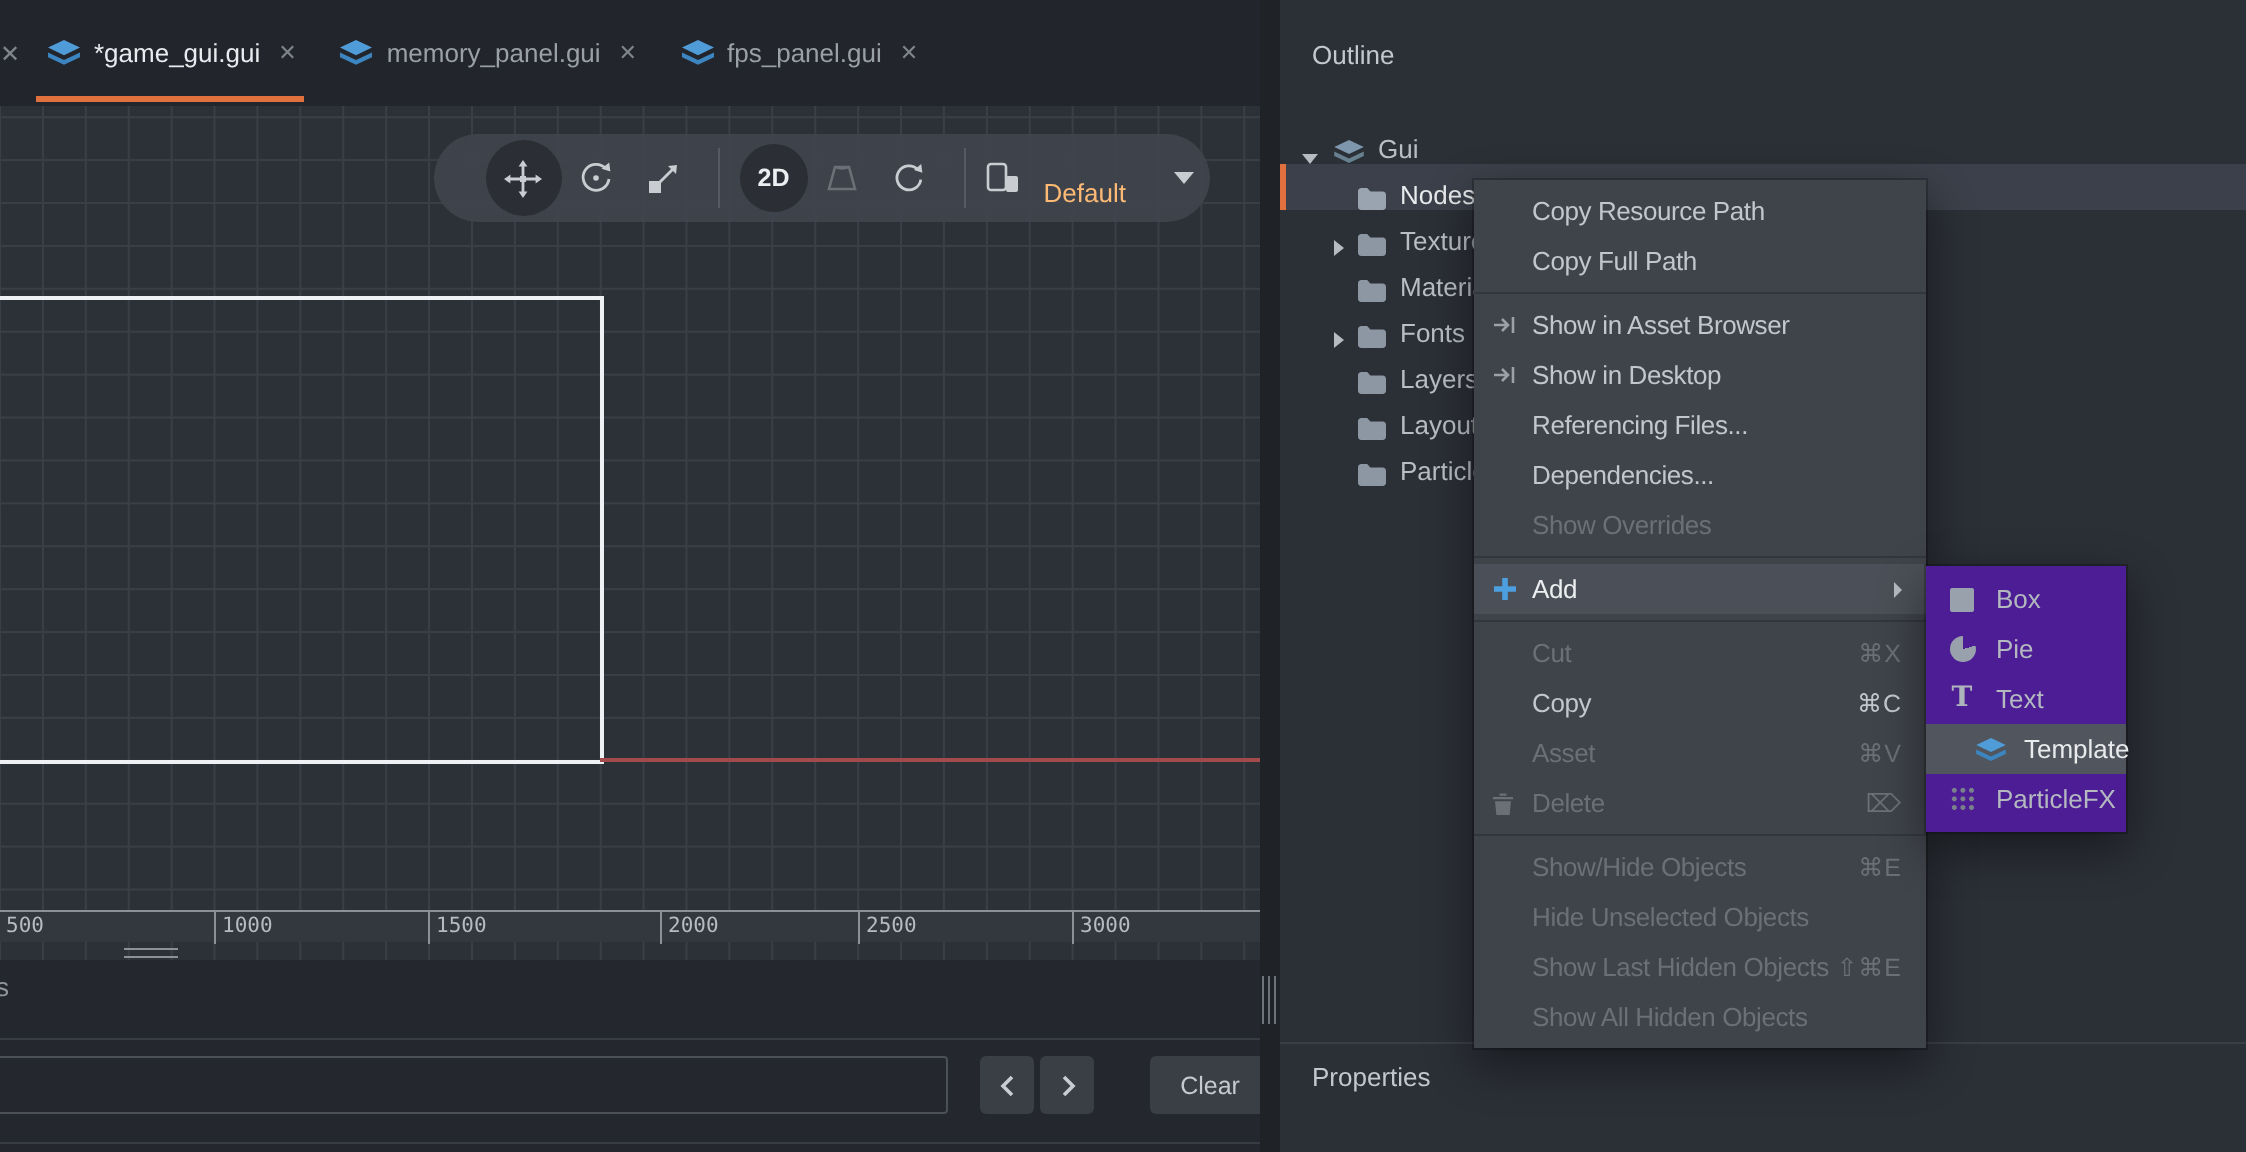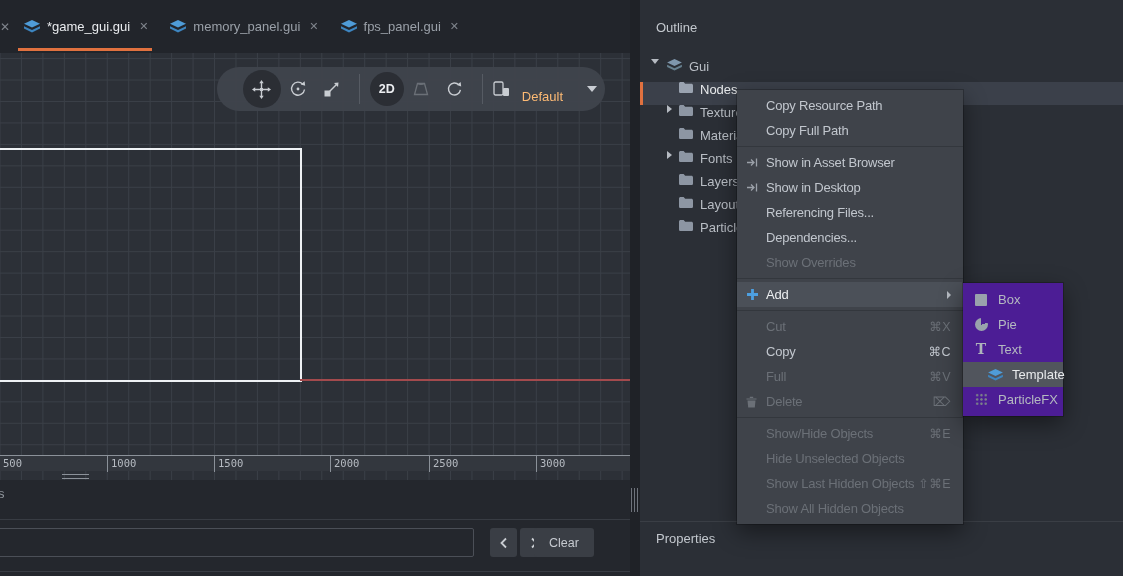--- a/index.html
+++ b/index.html
@@ -68,36 +68,36 @@
   .console .clipped-label{position:absolute;left:-2px;top:6px;color:#90969d;}
   .console .divider-a{position:absolute;left:0;top:39px;width:630px;height:1px;background:#383c43;}
   .console .divider-b{position:absolute;left:0;top:91px;width:630px;height:1px;background:#383c43;}
   .console-input{position:absolute;left:-8px;top:48px;width:482px;height:29px;
     background:#24272d;border:1px solid #4b4f57;border-radius:2px;color:#d6dade;
     font-family:"Liberation Sans",sans-serif;font-size:13px;padding:0 8px;outline:none;}
   .cbtn{position:absolute;top:48px;width:27px;height:29px;background:#3a3e45;border-radius:3px;
     display:flex;align-items:center;justify-content:center;}
   .cbtn.prev{left:490px;}
   .cbtn.next{left:520px;}
-  .cbtn.clear{left:534px;width:60px;color:#c6cad0;font-size:12.5px;}
+  .cbtn.clear{left:575px;width:60px;color:#c6cad0;font-size:12.5px;}
 
   
   .vgap{position:absolute;left:630px;top:0;width:10px;height:576px;background:#1f2227;}
   .vgap-handle{position:absolute;left:1px;top:488px;width:8px;height:24px;
     background:repeating-linear-gradient(to right,#6e737b 0 1px,transparent 1px 3px);}
 
   
   .right-pane{position:absolute;left:640px;top:0;width:483px;height:576px;background:#2b2f36;}
   .pane-title{position:absolute;left:16px;color:#c3c8ce;}
   .outline-title{top:20px;}
   .props-divider{position:absolute;left:0;top:521px;width:483px;height:1px;background:#3a3e45;}
   .props-title{top:531px;}
 
   .tree{position:absolute;left:0;top:59px;width:483px;}
-  .trow{position:relative;height:23px;display:flex;align-items:flex-start;color:#b9bec5;}
+  .trow{position:relative;height:23px;display:flex;align-items:flex-end;color:#b9bec5;}
   .trow.sel{background:#3b404a;color:#e8eaec;}
   .sel-bar{position:absolute;left:0;top:0;width:3px;height:23px;background:#e0713f;}
   .arr{width:0;height:0;flex:0 0 auto;}
   .arr.down{border-left:4.5px solid transparent;border-right:4.5px solid transparent;border-top:5.5px solid #b6bbc2;}
   .arr.right{border-top:4.5px solid transparent;border-bottom:4.5px solid transparent;border-left:5.5px solid #b6bbc2;}
   .tspace0{width:11px;flex:0 0 auto;}
   .tspace0b{width:8px;flex:0 0 auto;}
   .tspace1{width:27px;flex:0 0 auto;}
   .tspace1b{width:7px;flex:0 0 auto;}
   .ticon{display:flex;align-items:center;flex:0 0 auto;margin-right:7px;}
@@ -398,21 +398,21 @@
     <div class="msep"></div>
     <div class="mi disabled">
       <span class="mlabel">Cut</span>
       <span class="mshort">⌘X</span>
     </div>
     <div class="mi">
       <span class="mlabel">Copy</span>
       <span class="mshort">⌘C</span>
     </div>
     <div class="mi disabled">
-      <span class="mlabel">Full</span>
+      <span class="mlabel">Asset</span>
       <span class="mshort">⌘V</span>
     </div>
     <div class="mi disabled">
       <span class="mico">
         <svg width="11" height="12" viewBox="0 0 11 12">
             <path d="M0.5 2.5 H10.5 V3.6 H0.5 Z M1.5 4.6 H9.5 L8.8 11.5 H2.2 Z M3.8 0.8 H7.2 V1.9 H3.8 Z" fill="#6b7077"></path>
           </svg>
       </span>
       <span class="mlabel">Delete</span>
       <span class="mshort">⌦</span>

